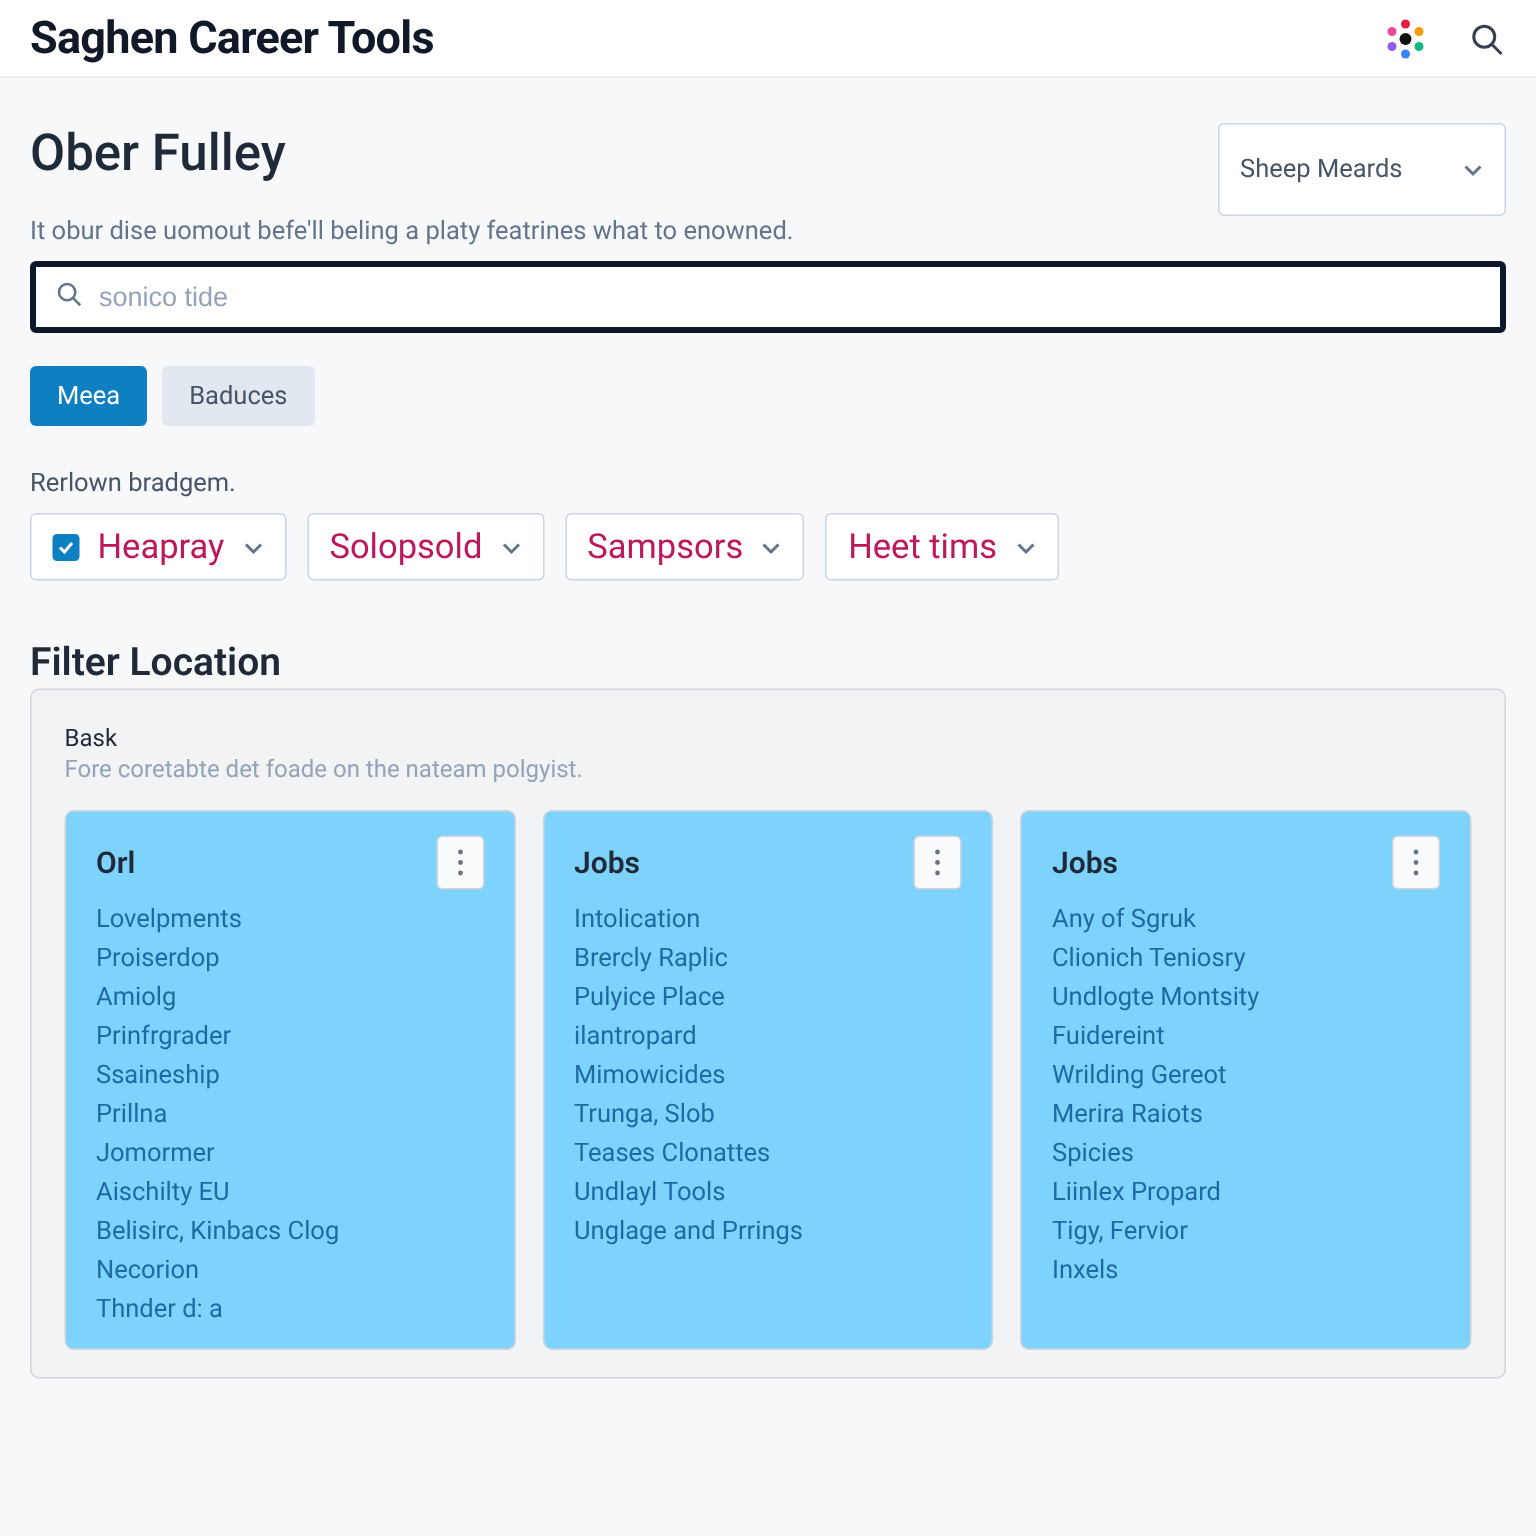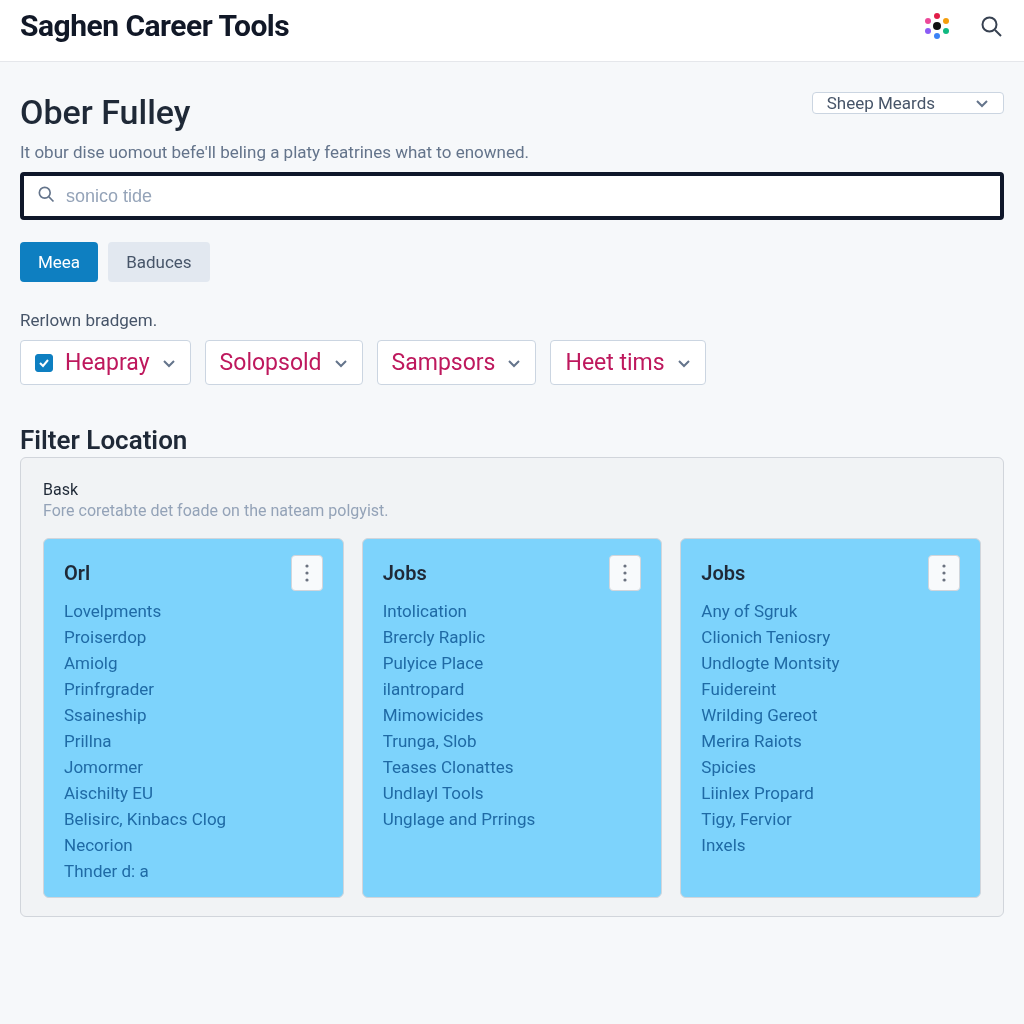--- a/index.html
+++ b/index.html
@@ -8,21 +8,21 @@
     background: #f6f8fa;
     color: #1f2937;
     width: 1024px;
     height: 1024px;
     overflow: hidden;
   }
   header {
     display: flex;
     align-items: center;
     justify-content: space-between;
-    padding: 8px 20px 18px 20px;
+    padding: 8px 20px 8px 20px;
     background: #fff;
     border-bottom: 1px solid #e5e7eb;
   }
   .app-title {
     font-size: 30px;
     font-weight: 700;
     color: #111827;
     letter-spacing: -0.5px;
   }
   .header-right {
@@ -49,21 +49,21 @@
   }
   .title-row {
     display:flex;
     justify-content:space-between;
     align-items:flex-start;
   }
   .select-box {
     border:1px solid #cbd5e1;
     border-radius:4px;
     background:#fff;
-    padding:0 14px;
+    padding:20px 14px;
     display:flex;
     align-items:center;
     gap:40px;
     color:#475569;
     font-size:17px;
     cursor:pointer;
     min-width:190px;
     justify-content:space-between;
   }
   .chevron {

